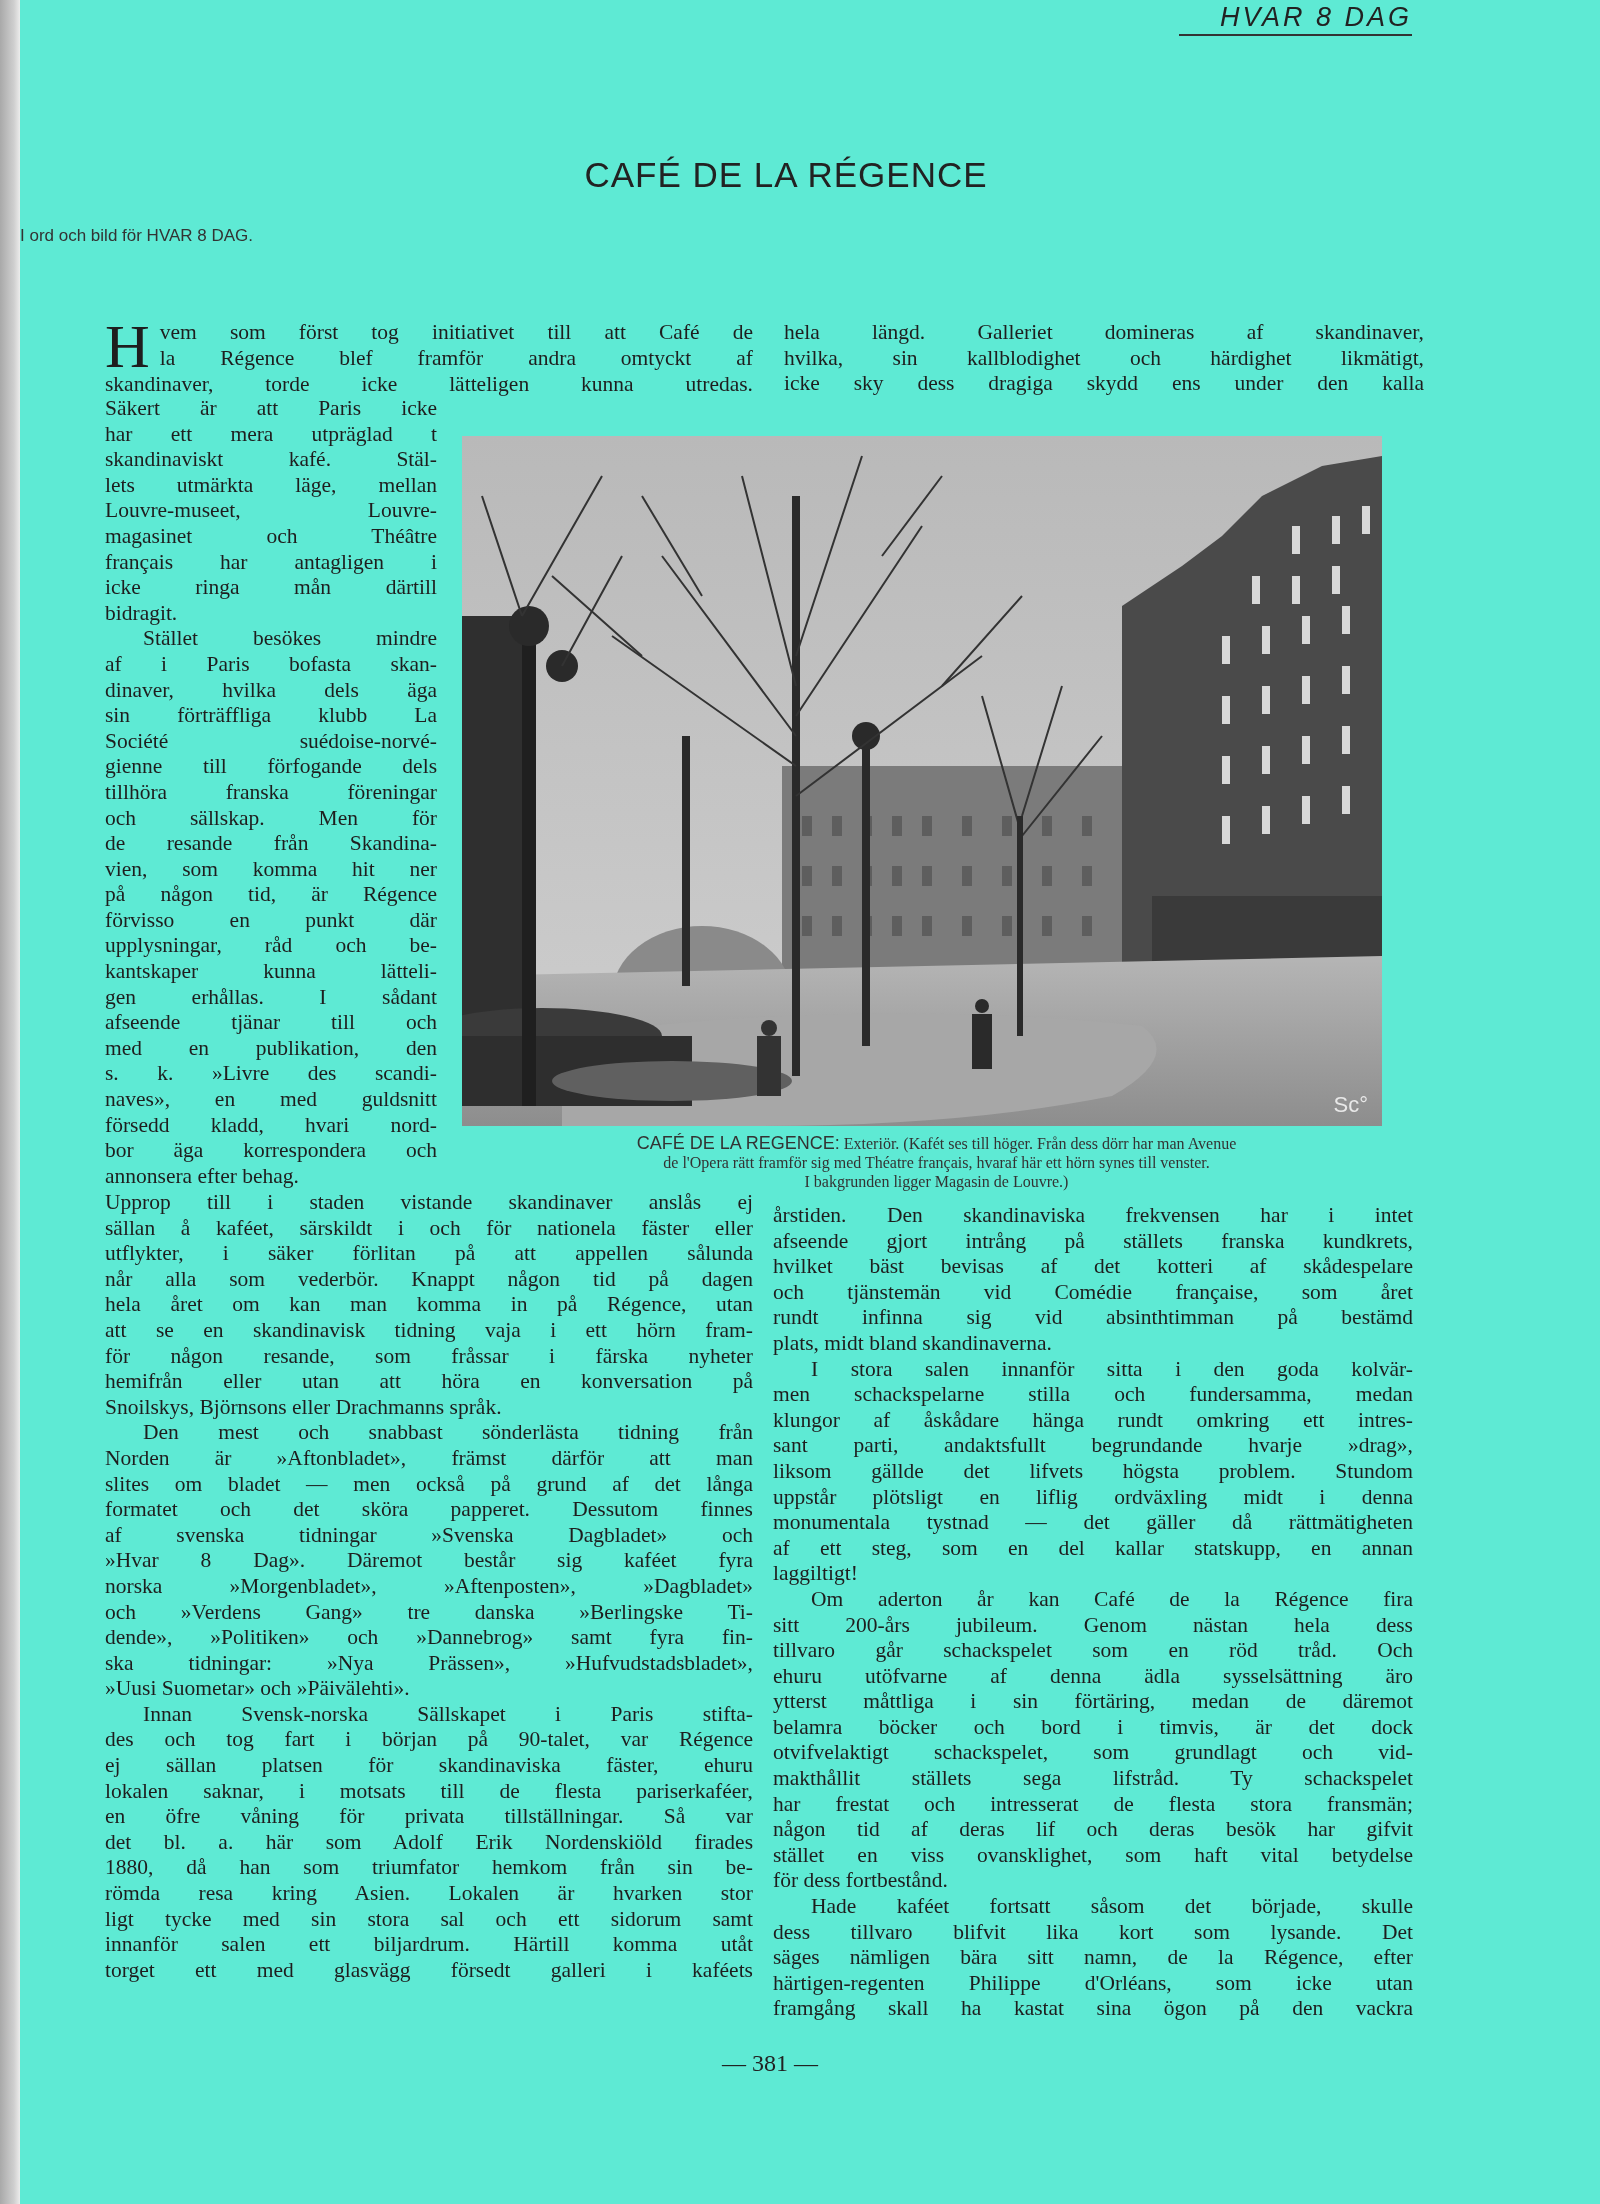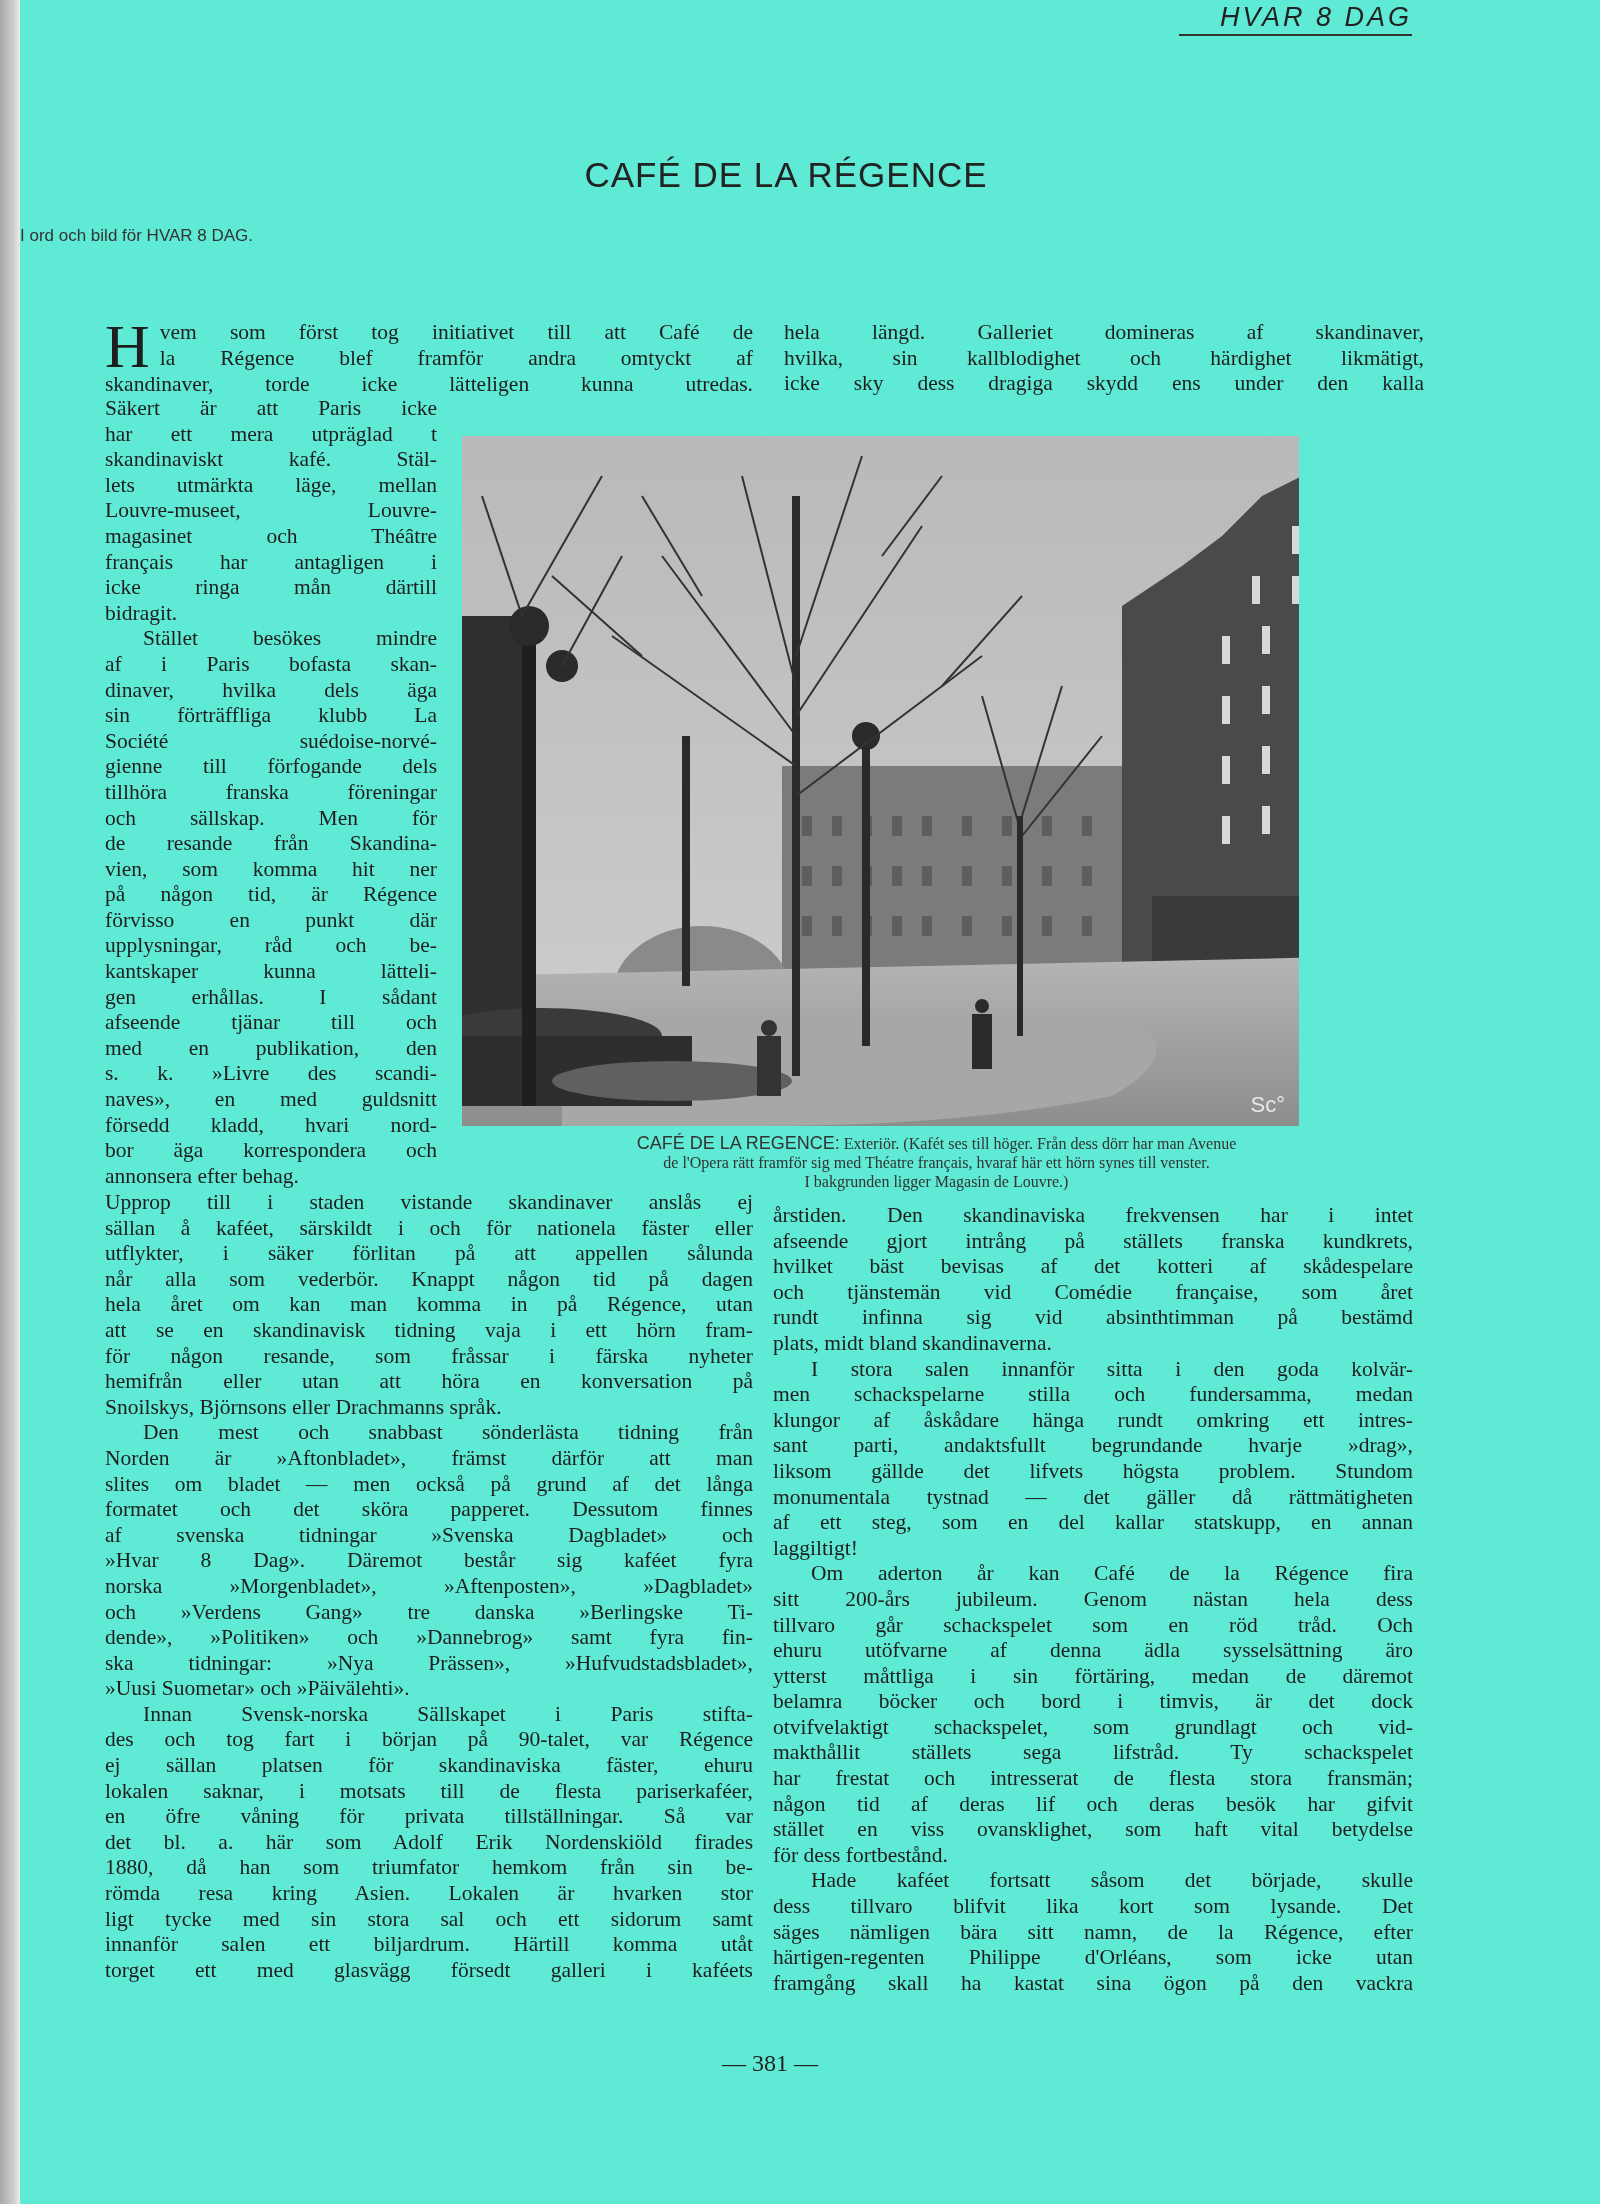--- a/index.html
+++ b/index.html
@@ -30,21 +30,21 @@
   .indent { padding-left: 38px; }
 
   .col-left-top { position: absolute; left: 85px; top: 320px; width: 648px; }
   .col-left-narrow { position: absolute; left: 85px; top: 396px; width: 332px; }
   .col-left-bottom { position: absolute; left: 85px; top: 1190px; width: 648px; }
   .col-right-top { position: absolute; left: 764px; top: 320px; width: 640px; }
   .col-right-bottom { position: absolute; left: 753px; top: 1203px; width: 640px; }
 
   .dropcap { float: left; font-size: 62px; line-height: 48px; margin: 2px 10px 0 0; height: 50px; }
 
-  .photo { position: absolute; left: 442px; top: 436px; width: 837px; height: 690px;
+  .photo { position: absolute; left: 442px; top: 436px; width: 920px; height: 690px;
     background: #5a5a5a; overflow: hidden; }
   .photo svg { display: block; }
   .photo-sig { position: absolute; right: 14px; bottom: 8px; color: #e8e8e8;
     font-family: "Liberation Sans", "DejaVu Sans", sans-serif; font-size: 22px; }
 
   .caption { position: absolute; left: 444px; top: 1134px; width: 945px; text-align: center;
     font-size: 16px; line-height: 19px; color: #333; }
   .caption .cap-head { font-family: "Liberation Sans", "DejaVu Sans", sans-serif; font-size: 18px; }
 
   .page-number { position: absolute; left: 0; width: 1500px; top: 2050px; text-align: center;
@@ -263,20 +263,21 @@
       <span class="line">afseende gjort intrång på ställets franska kundkrets,</span>
       <span class="line">hvilket bäst bevisas af det kotteri af skådespelare</span>
       <span class="line">och tjänstemän vid Comédie française, som året</span>
       <span class="line">rundt infinna sig vid absinthtimman på bestämd</span>
       <span class="line last">plats, midt bland skandinaverna.</span>
       <span class="line indent">I stora salen innanför sitta i den goda kolvär-</span>
       <span class="line">men schackspelarne stilla och fundersamma, medan</span>
       <span class="line">klungor af åskådare hänga rundt omkring ett intres-</span>
       <span class="line">sant parti, andaktsfullt begrundande hvarje »drag»,</span>
       <span class="line">liksom gällde det lifvets högsta problem. Stundom</span>
+      <span class="line">uppstår plötsligt en liflig ordväxling midt i denna</span>
       <span class="line">monumentala tystnad — det gäller då rättmätigheten</span>
       <span class="line">af ett steg, som en del kallar statskupp, en annan</span>
       <span class="line last">laggiltigt!</span>
       <span class="line indent">Om aderton år kan Café de la Régence fira</span>
       <span class="line">sitt 200-års jubileum. Genom nästan hela dess</span>
       <span class="line">tillvaro går schackspelet som en röd tråd. Och</span>
       <span class="line">ehuru utöfvarne af denna ädla sysselsättning äro</span>
       <span class="line">ytterst måttliga i sin förtäring, medan de däremot</span>
       <span class="line">belamra böcker och bord i timvis, är det dock</span>
       <span class="line">otvifvelaktigt schackspelet, som grundlagt och vid-</span>

